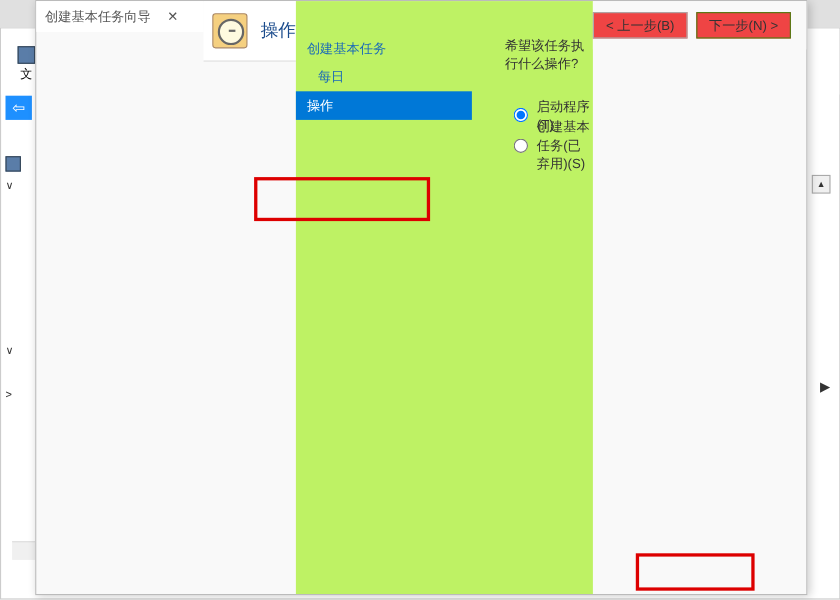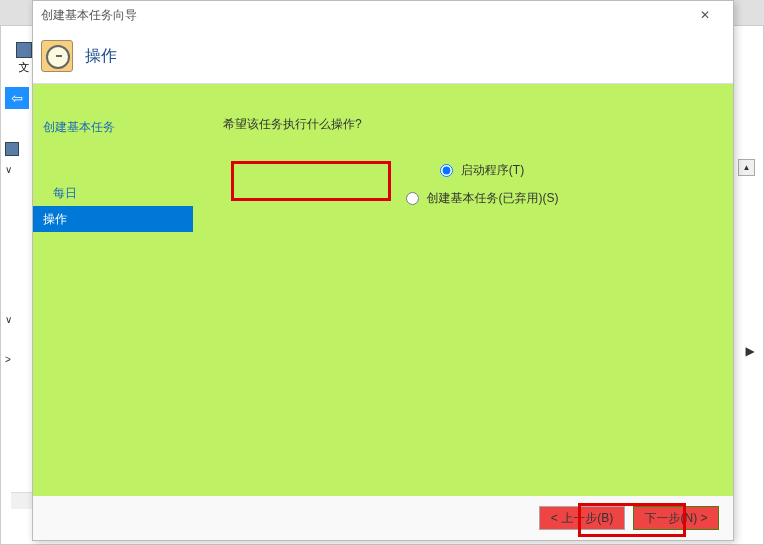--- a/index.html
+++ b/index.html
@@ -13,35 +13,35 @@
     .bg-nav { height: 24px; display: flex; align-items: center; }
     .bg-back { width: 24px; height: 22px; background: #1e90ff; display: flex; align-items: center; justify-content: center; color: #fff; font-size: 14px; margin-left: 4px; }
     .bg-tree { position: absolute; top: 113px; left: 4px; width: 30px; }
     .bg-tree-item { display: flex; align-items: center; height: 20px; }
     .bg-tree-ico { width: 14px; height: 14px; background: #5a7da8; margin-right: 3px; border: 1px solid #345; }
     .bg-caret { font-size: 10px; color: #333; margin-right: 2px; }
     .bg-scroll-up { position: absolute; right: 8px; top: 133px; width: 17px; height: 17px; background: #f0f0f0; border: 1px solid #aaa; display:flex; align-items:center; justify-content:center; font-size: 8px; color:#333; }
     .bg-scroll-right { position: absolute; right: 8px; top: 320px; width: 10px; height: 10px; display:flex; align-items:center; justify-content:center; font-size:12px; color:#333; }
     .bg-scroll-h { position: absolute; left: 10px; right: 30px; bottom: 35px; height: 17px; background: #f0f0f0; border-top: 1px solid #ddd; }
     
-    .wizard { position: absolute; top: 0; left: 32px; width: 702px; height: 541px; background: #f9f9f9; border: 1px solid #bbb; box-shadow: 2px 2px 8px rgba(0,0,0,0.2); display: flex; flex-direction: column; }
+    .wizard { position: absolute; top: 0; left: 32px; width: 702px; height: 541px; background: #f9f9f9; border: 1px solid #bbb; box-shadow: 2px 2px 8px rgba(0,0,0,0.2); display: flex; flex-direction: row; }
     .titlebar { height: 28px; display: flex; align-items: center; padding: 0 8px; background: #fff; justify-content: space-between; }
     .titlebar-text { color: #555; font-size: 12px; }
     .close-btn { width: 40px; height: 28px; display: flex; align-items: center; justify-content: center; font-size: 16px; color: #555; cursor: pointer; }
     
     .header { height: 55px; background: #fff; display: flex; align-items: center; padding-left: 8px; border-bottom: 1px solid #ddd; }
     .header-icon { width: 32px; height: 32px; background: #f5d080; border: 1px solid #a86; border-radius: 3px; position: relative; margin-right: 12px; }
     .header-icon::before { content: ""; position: absolute; top: 4px; left: 4px; width: 20px; height: 20px; border: 2px solid #666; border-radius: 50%; background: #fefae0; }
     .header-icon::after { content: ""; position: absolute; top: 14px; left: 14px; width: 6px; height: 2px; background: #666; transform-origin: left; }
     .header-title { font-size: 16px; color: #1a4b8c; }
     
     .body { flex: 1; display: flex; background: #bef264; }
     .stepnav { width: 160px; padding-top: 30px; }
     .step { padding: 4px 10px; color: #1a6ab8; cursor: pointer; font-size: 12px; line-height: 18px; }
-    .step.sub { padding-left: 20px; margin-top: 40px; }
+    .step.sub { padding-left: 20px; }
     .step.active { background: #0078d7; color: #fff; }
     .step.done { color: #1a6ab8; }
     .content { flex: 1; padding-top: 32px; padding-left: 30px; }
     .prompt { font-size: 12px; color: #333; margin-bottom: 28px; }
     .radios { padding-left: 8px; }
     .radio-row { display: flex; align-items: center; margin-bottom: 10px; height: 18px; justify-content: center; }
     .radio-row input { margin-right: 8px; }
     .radio-row label { font-size: 12px; color: #333; }
     .highlight-red1 { position: absolute; border: 3px solid #d00; top: 160px; left: 198px; width: 160px; height: 40px; pointer-events:none; }
     .highlight-red2 { position: absolute; border: 3px solid #d00; bottom: 3px; left: 545px; width: 108px; height: 34px; pointer-events:none; }

